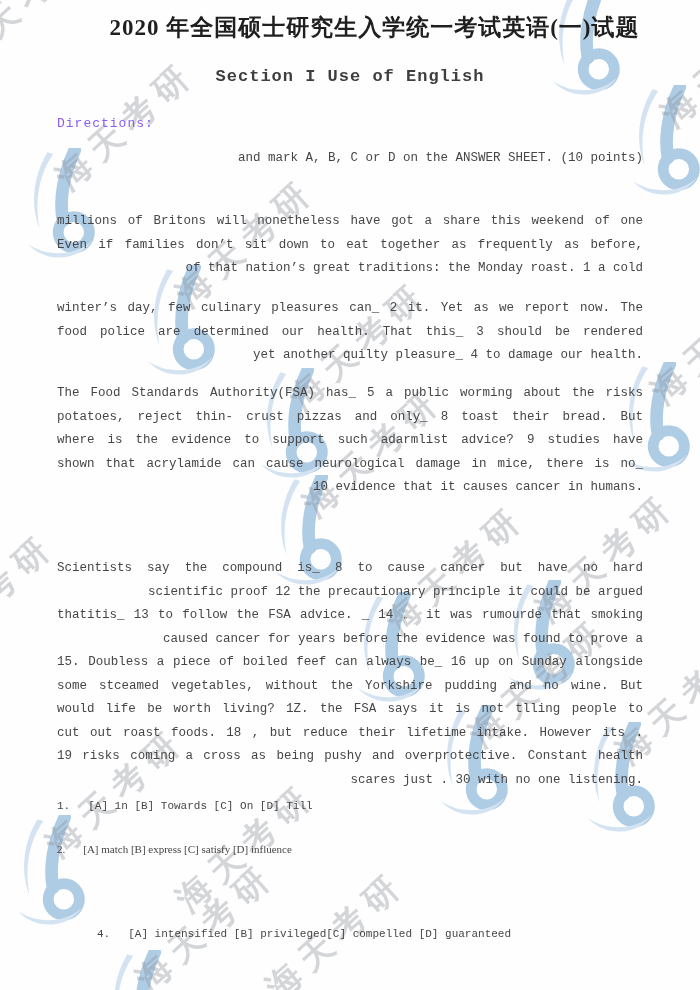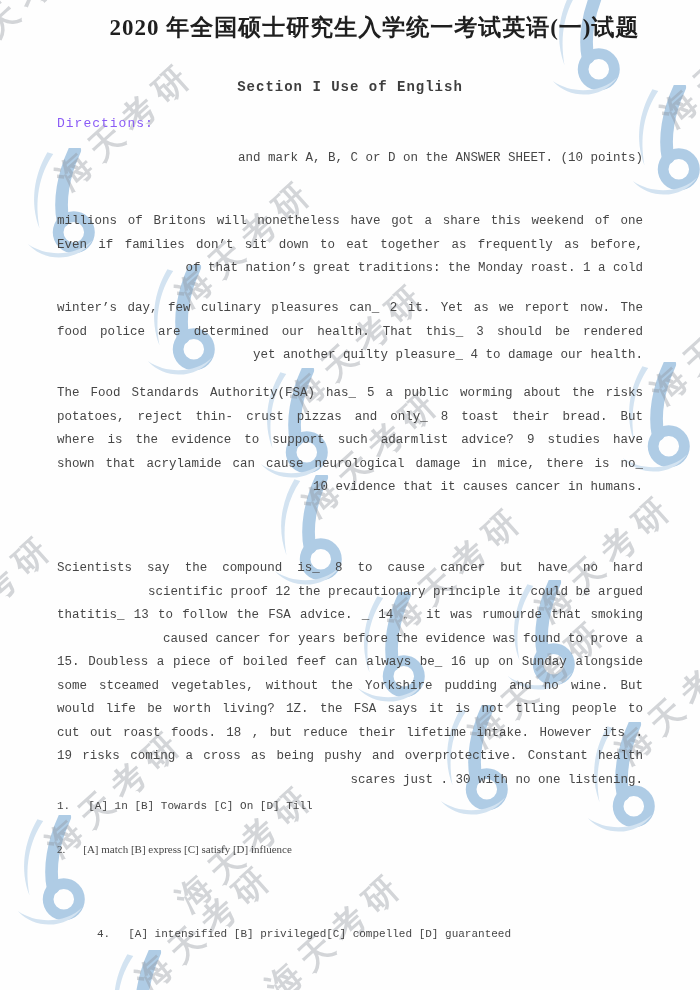--- a/index.html
+++ b/index.html
@@ -19,23 +19,23 @@
     color:#8e949c; opacity:.38;
   }
   
   .title {
     position:absolute; top:12px; left:4px; right:0; margin:0;
     text-align:center; color:#1f1f1f;
     font-family:"Liberation Serif","DejaVu Serif",serif;
     font-size:23px; font-weight:bold; letter-spacing:1px;padding-left:45px;
   }
   .section {
-    position:absolute; top:67px; left:0; right:0; margin:12px;
+    position:absolute; top:67px; left:0; right:0; margin:0;
     text-align:center; color:#3e3e3e;
-    font-size:14px; font-weight:600; letter-spacing:1px;
+    font-size:17px; font-weight:600; letter-spacing:1px;
   }
   .dir-label {
     position:absolute; top:116px; left:57px;
     font-size:13px; color:#8b5cf6; letter-spacing:1px;
   }
   .block {
     position:absolute; left:57px; width:586px;
     font-size:12.5px; line-height:23.5px; color:#464646;
   }
   .blk-dir { top:147px; }

